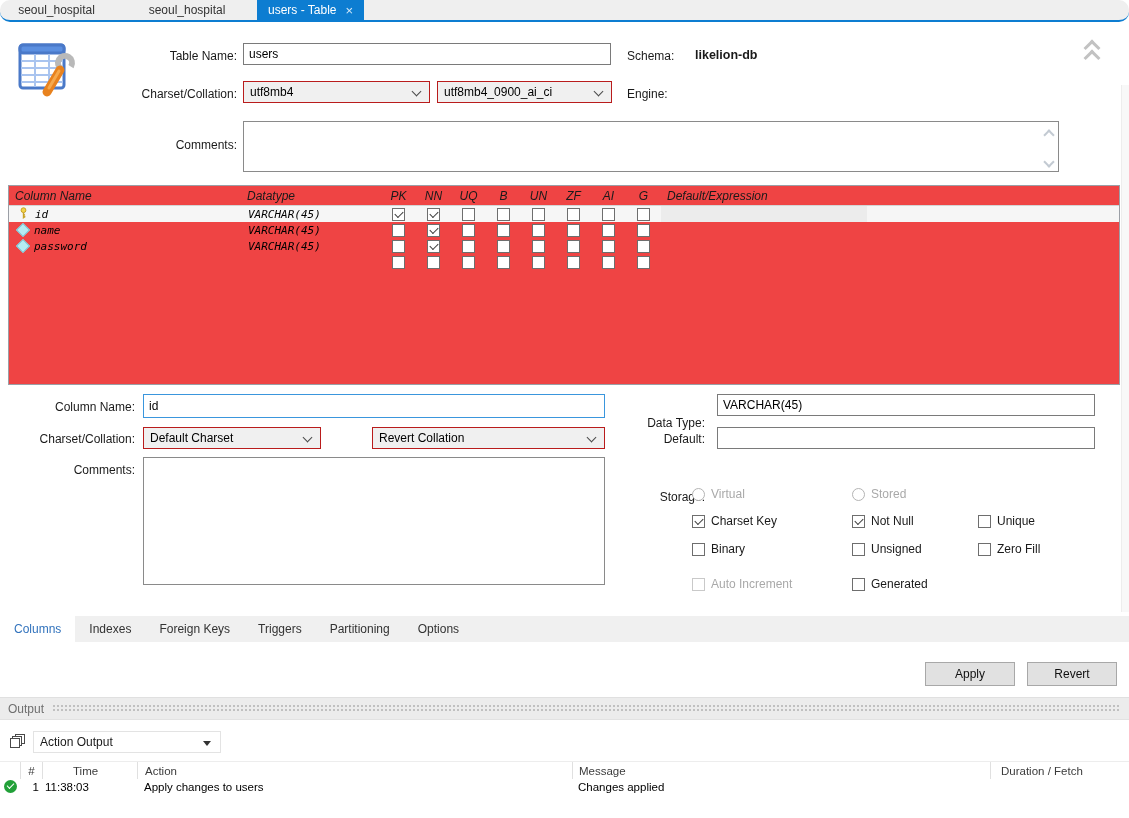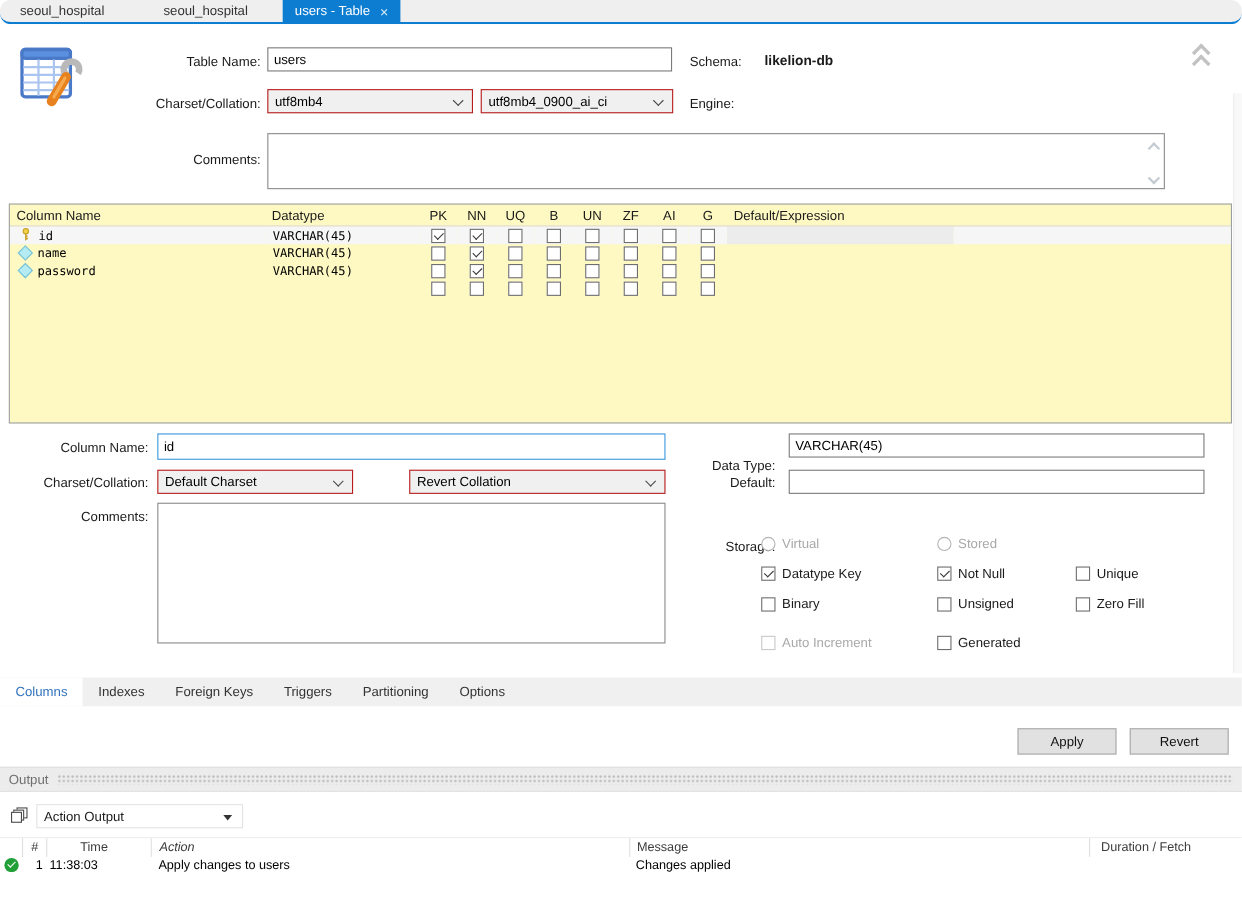--- a/index.html
+++ b/index.html
@@ -37,21 +37,21 @@
   .cb.checked::after{content:"";position:absolute;left:2px;top:2px;width:7px;height:4px;
       border-left:1.6px solid #3b3b3b;border-bottom:1.6px solid #3b3b3b;transform:rotate(-45deg);}
   .cb.disabled{border-color:#c9c9c9;}
   .radio{display:inline-block;width:13px;height:13px;border:1px solid #b4b4b4;border-radius:50%;
          background:#fff;box-sizing:border-box;flex:none;}
   .optitem{position:absolute;display:flex;align-items:center;gap:6px;white-space:nowrap;}
   .optitem.disabled{color:#a9a9a9;}
 
   
   #grid{position:absolute;left:8px;top:185px;width:1112px;height:200px;border:1px solid #9b9fa6;
-        box-sizing:border-box;background:#fef9c3;overflow:hidden;}
+        box-sizing:border-box;background:#ef4444;overflow:hidden;font-style:italic;}
   .grow,#grid-head{display:grid;grid-template-columns:232px 140px 35px 35px 35px 35px 35px 35px 35px 35px 206px 1fr;}
   #grid-head{height:19px;border-bottom:1px solid #d4d4d4;align-items:center;}
   .gh{color:#1a1a1a;white-space:nowrap;overflow:hidden;}
   .gh.txt{padding-left:6px;}
   .gh.flag{text-align:center;}
   .grow{height:16px;align-items:center;}
   .grow.sel .gc{background:#f6f6f6;}
   .grow.sel .def-cell{background:#ececec;}
   .gc{height:16px;display:flex;align-items:center;overflow:hidden;}
   .name-cell{padding-left:9px;gap:6px;}
@@ -81,21 +81,21 @@
                border:1px solid #e3e3e3;box-sizing:border-box;display:flex;align-items:center;padding:0 6px;}
   #action-output-dd .caret{position:absolute;right:9px;top:9px;width:0;height:0;border-left:4px solid transparent;
                border-right:4px solid transparent;border-top:5px solid #333;}
   .outgrid{position:absolute;left:0;width:1129px;display:grid;
            grid-template-columns:20px 22px 95px 435px 418px 1fr;align-items:center;font-size:11.5px;}
   #out-head{top:761px;height:17px;border-top:1px solid #ededed;color:#3c3c3c;}
   #out-head .oh{height:17px;display:flex;align-items:center;border-left:1px solid #e0e0e0;overflow:hidden;}
   #out-head .oh.c-icon{border-left:none;}
   #out-head .oh.c-num{justify-content:center;}
   #out-head .oh.c-time{padding-left:30px;}
-  #out-head .oh.c-action{padding-left:7px;font-style:italic;}
+  #out-head .oh.c-action{padding-left:7px;}
   #out-head .oh.c-msg{padding-left:6px;}
   #out-head .oh.c-dur{padding-left:10px;}
   .outrow{height:17px;color:#000;}
   .outrow .oc{display:flex;align-items:center;overflow:hidden;white-space:nowrap;}
   .outrow .c-icon{justify-content:center;}
   .outrow .c-num{justify-content:flex-end;padding-right:3px;}
   .outrow .c-time{padding-left:3px;}
   .outrow .c-action{padding-left:7px;}
   .outrow .c-msg{padding-left:6px;}
   .success-icon{width:13px;height:13px;border-radius:50%;background:#21a038;position:relative;flex:none;}
@@ -372,21 +372,21 @@
         <span>Virtual</span>
       </div>
       <div class="optitem disabled" style="left: 160px; top: 0px;">
         <span class="radio"></span>
         <span>Stored</span>
       </div>
     </div>
   <div id="flag-checkboxes" style="position:absolute;left:692px;top:514px;width:430px;height:85px;">
       <div class="optitem" style="left: 0px; top: 0px;">
         <span class="cb checked"></span>
-        <span>Datatype Key</span>
+        <span>Charset Key</span>
       </div>
       <div class="optitem" style="left: 160px; top: 0px;">
         <span class="cb checked"></span>
         <span>Not Null</span>
       </div>
       <div class="optitem" style="left: 286px; top: 0px;">
         <span class="cb"></span>
         <span>Unique</span>
       </div>
       <div class="optitem" style="left: 0px; top: 28px;">

